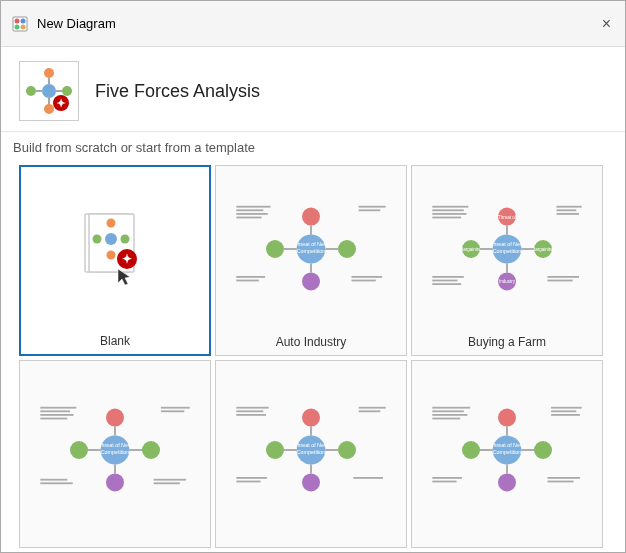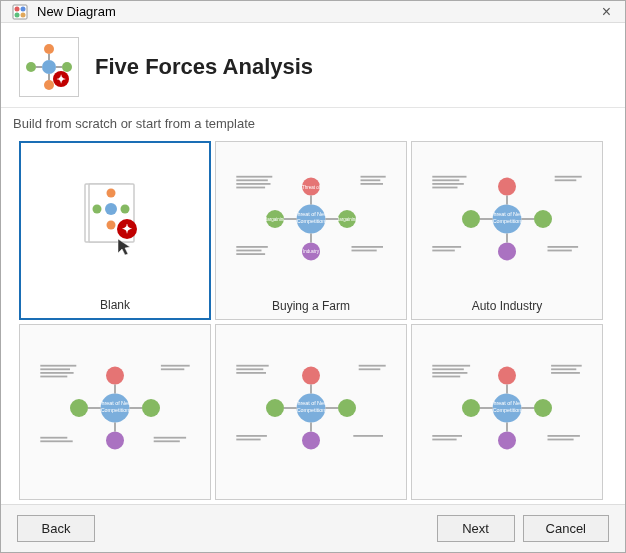--- a/index.html
+++ b/index.html
@@ -23,21 +23,21 @@
       display: flex;
       flex-direction: column;
     }
     .title-bar {
       background: #f5f5f5;
       border-bottom: 1px solid #ddd;
       padding: 6px 10px;
       display: flex;
       align-items: center;
       gap: 8px;
-      height: 22px;
+      height: 46px;
     }
     .title-bar-icon {
       width: 18px;
       height: 18px;
     }
     .title-bar-text {
       font-size: 13px;
       font-weight: normal;
       flex: 1;
     }
@@ -61,22 +61,22 @@
       width: 60px;
       height: 60px;
       border: 1px solid #ccc;
       background: #fff;
       display: flex;
       align-items: center;
       justify-content: center;
       flex-shrink: 0;
     }
     .header-title {
-      font-size: 22px;
-      font-weight: bold;
+      font-size: 18px;
+      font-weight: normal;
       color: #222;
     }
     .subtitle {
       padding: 8px 18px 6px 12px;
       color: #555;
       font-size: 13px;
     }
     .template-grid-container {
       flex: 1;
       overflow: hidden;
@@ -210,64 +210,20 @@
 
             <polygon points="43,60 43,74 47,70 50,76 53,75 50,69 55,68" fill="#333" stroke="white" stroke-width="0.5"></polygon>
           </svg>
         </div>
         <div class="card-label">Blank</div>
       </div>
 
       <div class="template-card">
         <div class="card-preview">
           <svg class="preview-svg" viewBox="0 0 170 100">
-
-            <rect x="2" y="2" width="40" height="2" fill="#aaa"></rect>
-            <rect x="2" y="6" width="35" height="2" fill="#aaa"></rect>
-            <rect x="2" y="10" width="38" height="2" fill="#aaa"></rect>
-            <rect x="2" y="14" width="32" height="2" fill="#aaa"></rect>
-
-            <circle cx="85" cy="50" r="16" fill="#5b9bd5" opacity="0.8"></circle>
-            <text x="85" y="47" text-anchor="middle" fill="white" font-size="6">Threat of New</text>
-            <text x="85" y="54" text-anchor="middle" fill="white" font-size="6">Competition</text>
-
-            <circle cx="85" cy="14" r="10" fill="#e05c5c" opacity="0.85"></circle>
-            <text x="85" y="17" text-anchor="middle" fill="white" font-size="5">Threat of</text>
-
-            <circle cx="45" cy="50" r="10" fill="#70ad47" opacity="0.85"></circle>
-            <text x="45" y="52" text-anchor="middle" fill="white" font-size="5">Bargaining</text>
-
-            <circle cx="125" cy="50" r="10" fill="#70ad47" opacity="0.85"></circle>
-            <text x="125" y="52" text-anchor="middle" fill="white" font-size="5">Bargaining</text>
-
-            <circle cx="85" cy="86" r="10" fill="#9b59b6" opacity="0.85"></circle>
-            <text x="85" y="88" text-anchor="middle" fill="white" font-size="5">Industry</text>
-
-            <line x1="85" y1="24" x2="85" y2="34" stroke="#888" stroke-width="1.5"></line>
-            <line x1="55" y1="50" x2="69" y2="50" stroke="#888" stroke-width="1.5"></line>
-            <line x1="101" y1="50" x2="115" y2="50" stroke="#888" stroke-width="1.5"></line>
-            <line x1="85" y1="66" x2="85" y2="76" stroke="#888" stroke-width="1.5"></line>
-
-            <rect x="140" y="2" width="28" height="2" fill="#aaa"></rect>
-            <rect x="140" y="6" width="22" height="2" fill="#aaa"></rect>
-            <rect x="140" y="10" width="25" height="2" fill="#aaa"></rect>
-
-            <rect x="2" y="80" width="35" height="2" fill="#aaa"></rect>
-            <rect x="2" y="84" width="28" height="2" fill="#aaa"></rect>
-            <rect x="2" y="88" width="32" height="2" fill="#aaa"></rect>
-            <rect x="130" y="80" width="35" height="2" fill="#aaa"></rect>
-            <rect x="130" y="84" width="28" height="2" fill="#aaa"></rect>
-          </svg>
-        </div>
-        <div class="card-label">Buying a Farm</div>
-      </div>
-
-      <div class="template-card">
-        <div class="card-preview">
-          <svg class="preview-svg" viewBox="0 0 170 100">
             <rect x="2" y="2" width="38" height="2" fill="#aaa"></rect>
             <rect x="2" y="6" width="30" height="2" fill="#aaa"></rect>
             <rect x="2" y="10" width="35" height="2" fill="#aaa"></rect>
             <rect x="2" y="14" width="28" height="2" fill="#aaa"></rect>
             <circle cx="85" cy="50" r="16" fill="#5b9bd5" opacity="0.8"></circle>
             <text x="85" y="47" text-anchor="middle" fill="white" font-size="6">Threat of New</text>
             <text x="85" y="54" text-anchor="middle" fill="white" font-size="6">Competition</text>
             <circle cx="85" cy="14" r="10" fill="#e05c5c" opacity="0.85"></circle>
             <circle cx="45" cy="50" r="10" fill="#70ad47" opacity="0.85"></circle>
             <circle cx="125" cy="50" r="10" fill="#70ad47" opacity="0.85"></circle>
@@ -278,20 +234,64 @@
             <line x1="85" y1="66" x2="85" y2="76" stroke="#888" stroke-width="1.5"></line>
             <rect x="138" y="2" width="30" height="2" fill="#aaa"></rect>
             <rect x="138" y="6" width="24" height="2" fill="#aaa"></rect>
             <rect x="2" y="80" width="32" height="2" fill="#aaa"></rect>
             <rect x="2" y="84" width="25" height="2" fill="#aaa"></rect>
             <rect x="130" y="80" width="34" height="2" fill="#aaa"></rect>
             <rect x="130" y="84" width="27" height="2" fill="#aaa"></rect>
           </svg>
         </div>
         <div class="card-label">Auto Industry</div>
+      </div>
+
+      <div class="template-card">
+        <div class="card-preview">
+          <svg class="preview-svg" viewBox="0 0 170 100">
+
+            <rect x="2" y="2" width="40" height="2" fill="#aaa"></rect>
+            <rect x="2" y="6" width="35" height="2" fill="#aaa"></rect>
+            <rect x="2" y="10" width="38" height="2" fill="#aaa"></rect>
+            <rect x="2" y="14" width="32" height="2" fill="#aaa"></rect>
+
+            <circle cx="85" cy="50" r="16" fill="#5b9bd5" opacity="0.8"></circle>
+            <text x="85" y="47" text-anchor="middle" fill="white" font-size="6">Threat of New</text>
+            <text x="85" y="54" text-anchor="middle" fill="white" font-size="6">Competition</text>
+
+            <circle cx="85" cy="14" r="10" fill="#e05c5c" opacity="0.85"></circle>
+            <text x="85" y="17" text-anchor="middle" fill="white" font-size="5">Threat of</text>
+
+            <circle cx="45" cy="50" r="10" fill="#70ad47" opacity="0.85"></circle>
+            <text x="45" y="52" text-anchor="middle" fill="white" font-size="5">Bargaining</text>
+
+            <circle cx="125" cy="50" r="10" fill="#70ad47" opacity="0.85"></circle>
+            <text x="125" y="52" text-anchor="middle" fill="white" font-size="5">Bargaining</text>
+
+            <circle cx="85" cy="86" r="10" fill="#9b59b6" opacity="0.85"></circle>
+            <text x="85" y="88" text-anchor="middle" fill="white" font-size="5">Industry</text>
+
+            <line x1="85" y1="24" x2="85" y2="34" stroke="#888" stroke-width="1.5"></line>
+            <line x1="55" y1="50" x2="69" y2="50" stroke="#888" stroke-width="1.5"></line>
+            <line x1="101" y1="50" x2="115" y2="50" stroke="#888" stroke-width="1.5"></line>
+            <line x1="85" y1="66" x2="85" y2="76" stroke="#888" stroke-width="1.5"></line>
+
+            <rect x="140" y="2" width="28" height="2" fill="#aaa"></rect>
+            <rect x="140" y="6" width="22" height="2" fill="#aaa"></rect>
+            <rect x="140" y="10" width="25" height="2" fill="#aaa"></rect>
+
+            <rect x="2" y="80" width="35" height="2" fill="#aaa"></rect>
+            <rect x="2" y="84" width="28" height="2" fill="#aaa"></rect>
+            <rect x="2" y="88" width="32" height="2" fill="#aaa"></rect>
+            <rect x="130" y="80" width="35" height="2" fill="#aaa"></rect>
+            <rect x="130" y="84" width="28" height="2" fill="#aaa"></rect>
+          </svg>
+        </div>
+        <div class="card-label">Buying a Farm</div>
       </div>
 
       <div class="template-card">
         <div class="card-preview">
           <svg class="preview-svg" viewBox="0 0 170 100">
             <rect x="2" y="2" width="40" height="2" fill="#aaa"></rect>
             <rect x="2" y="6" width="33" height="2" fill="#aaa"></rect>
             <rect x="2" y="10" width="37" height="2" fill="#aaa"></rect>
             <rect x="2" y="14" width="30" height="2" fill="#aaa"></rect>
             <circle cx="85" cy="50" r="16" fill="#5b9bd5" opacity="0.8"></circle>
@@ -369,20 +369,13 @@
             <rect x="130" y="80" width="36" height="2" fill="#aaa"></rect>
             <rect x="130" y="84" width="29" height="2" fill="#aaa"></rect>
           </svg>
         </div>
         <div class="card-label"></div>
       </div>
 
     </div>
   </div>
 
-  <div class="dialog-footer">
-    <button class="btn">Back</button>
-    <div class="footer-right">
-      <button class="btn btn-primary">Next</button>
-      <button class="btn">Cancel</button>
-    </div>
-  </div>
 </div>
 
 </body></html>

